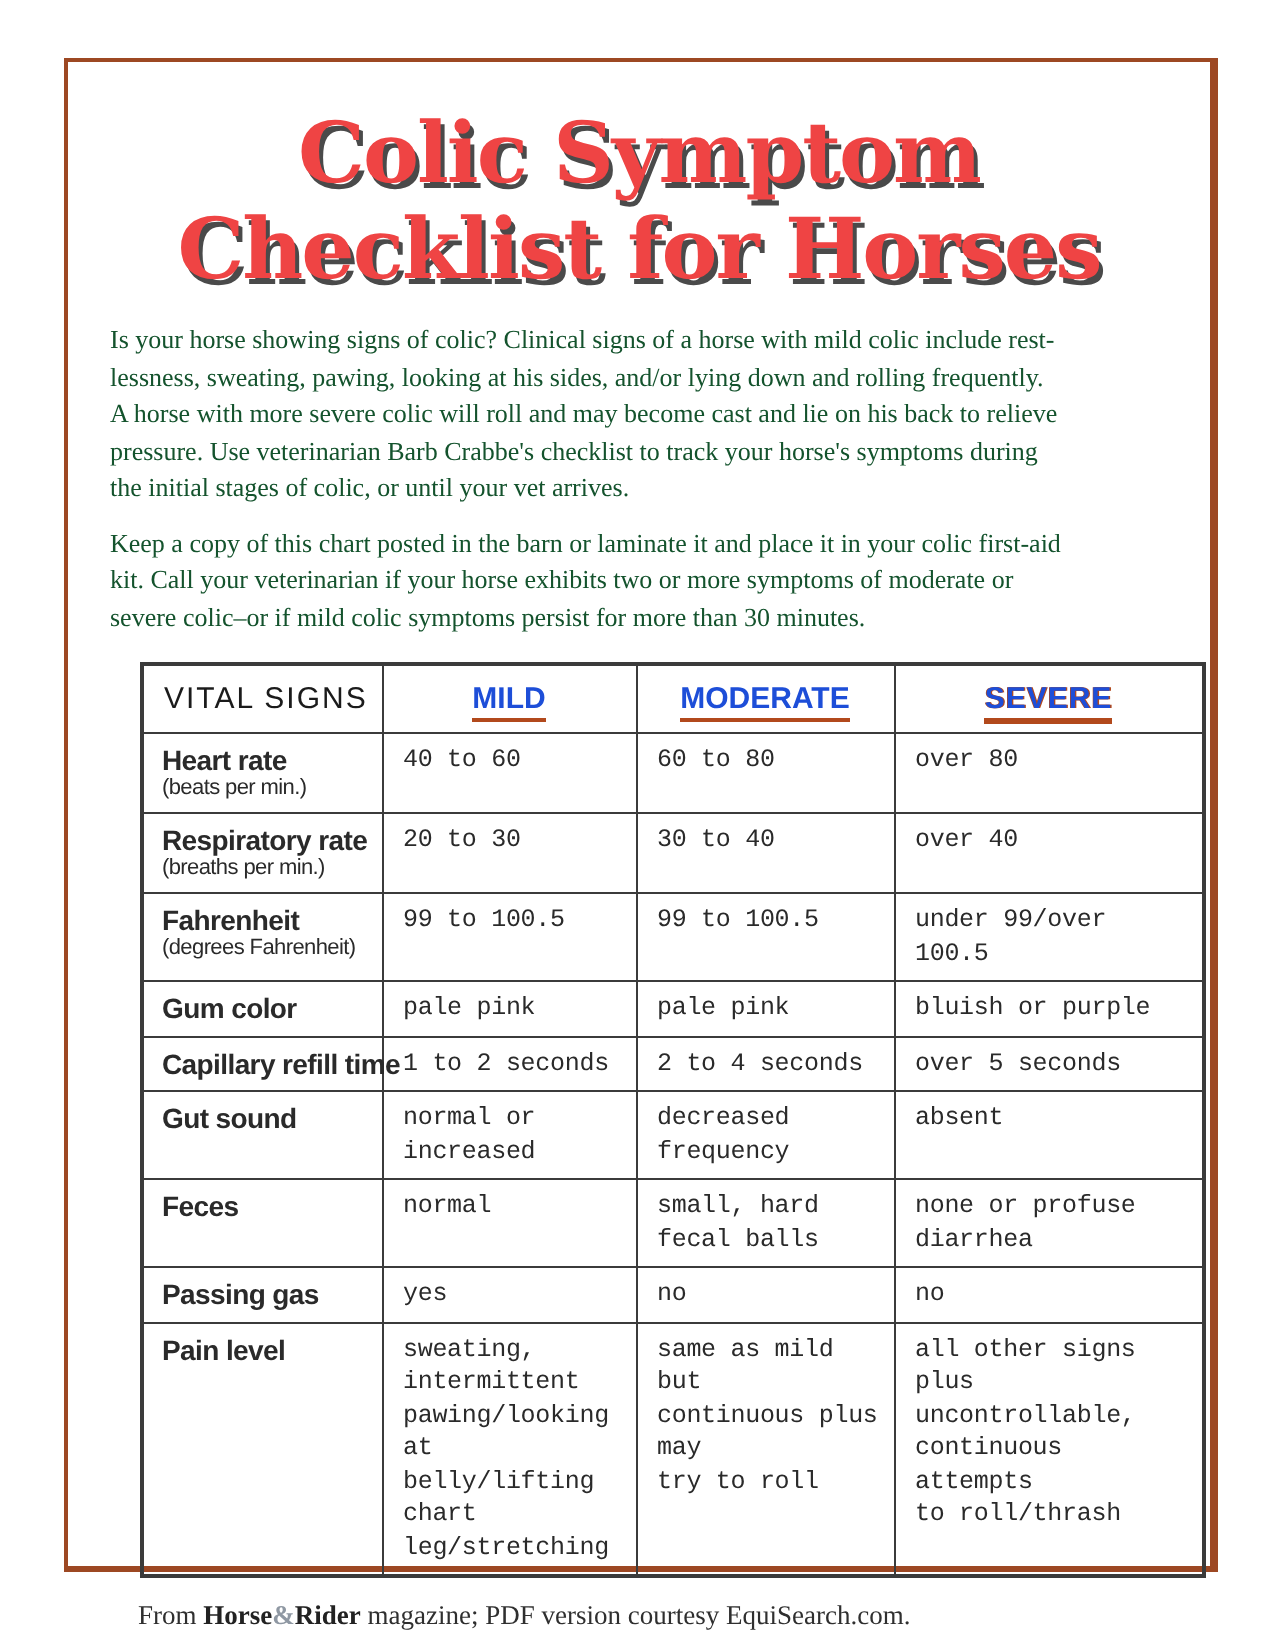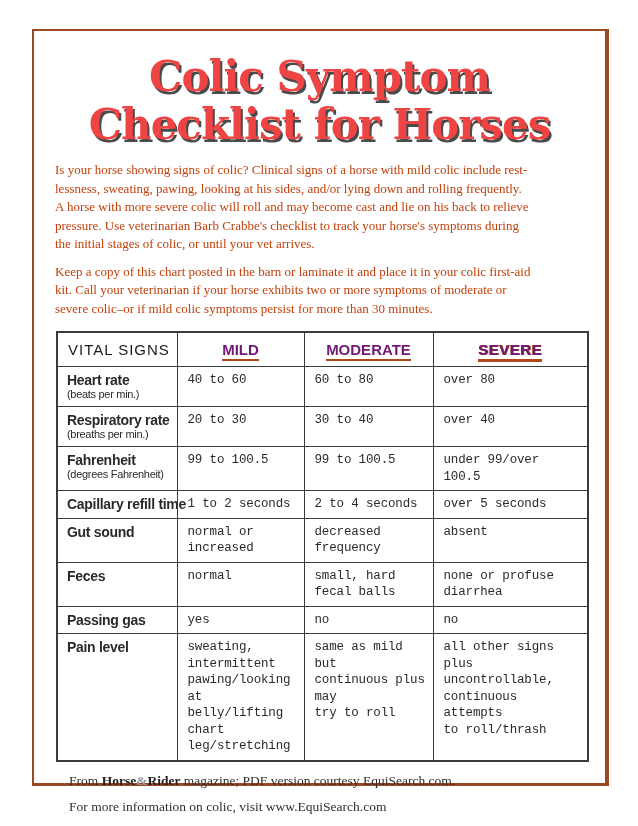--- a/index.html
+++ b/index.html
@@ -38,28 +38,28 @@
     line-height: 48px;
     color: #ef4444;
     text-shadow: 2px 3px 0 #4a4a4a;
     letter-spacing: -1px;
   }
   .intro {
     margin: 12px 12px 0 21px;
     font-size: 13px;
     line-height: 18.5px;
     white-space: pre-line;
-    color: #c2410c;
+    color: #14532d;
   }
   .intro.second {
     margin-top: 9px;
   }
   table.vitals {
     border-collapse: collapse;
-    margin: 13px 0 0 22px;
+    margin: 13px 0 0 36px;
     width: 531px;
     table-layout: fixed;
     font-family: "Liberation Sans", sans-serif;
     color: #2a2a2a;
     border: 2px solid #3b3b3b;
   }
   table.vitals th, table.vitals td {
     border: 1px solid #3b3b3b;
     vertical-align: top;
     box-sizing: border-box;
@@ -69,21 +69,21 @@
     font-size: 15px;
     letter-spacing: 1px;
     text-align: left;
     padding: 8px 4px 8px 10px;
     color: #1b1b1b;
   }
   th.sev-h {
     text-align: center;
     padding: 8px 2px;
     font-size: 15px;
-    color: #701a75;
+    color: #1d4ed8;
   }
   th.sev-h .u {
     font-weight: bold;
     border-bottom: 2px solid #b2491c;
     padding-bottom: 1px;
   }
   th.sev-h.heavy .u {
     text-shadow: 0.7px 0 0 #b2491c, -0.3px 0 0 #b2491c;
     letter-spacing: 0.5px;
     border-bottom-width: 3px;
@@ -185,20 +185,28 @@
     <tr>
       <td class="lbl">
         <div class="lbl-main">Fahrenheit</div>
         <div class="lbl-sub">(degrees Fahrenheit)</div>
       </td>
       <td class="val">99 to 100.5</td>
       <td class="val">99 to 100.5</td>
       <td class="val">under 99/over 100.5</td>
     </tr>
 
+    <tr>
+      <td class="lbl">
+        <div class="lbl-main">Gum color</div>
+      </td>
+      <td class="val">pale pink</td>
+      <td class="val">pale pink</td>
+      <td class="val">bluish or purple</td>
+    </tr>
 
     <tr>
       <td class="lbl">
         <div class="lbl-main">Capillary refill time</div>
       </td>
       <td class="val">1 to 2 seconds</td>
       <td class="val">2 to 4 seconds</td>
       <td class="val">over 5 seconds</td>
     </tr>
 

